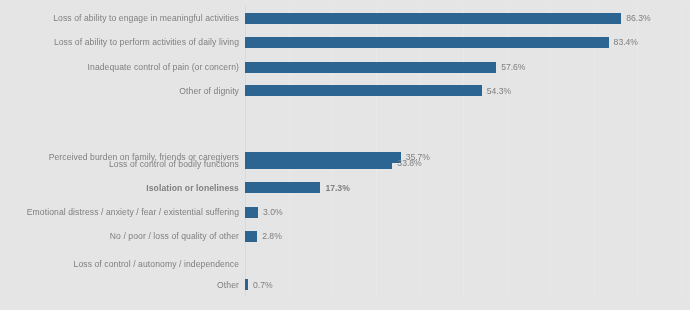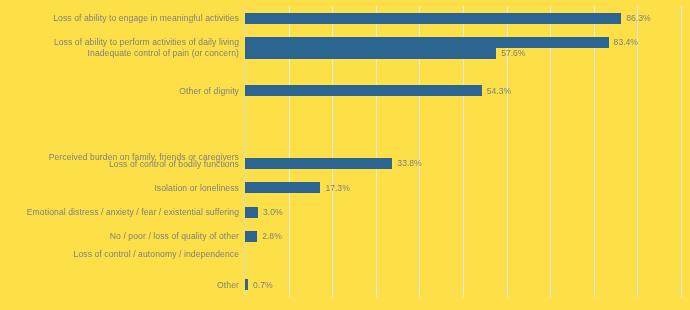--- a/index.html
+++ b/index.html
@@ -11,21 +11,21 @@
     width: 690px;
     height: 310px;
     font-family: "Liberation Sans", sans-serif;
     overflow: hidden;
   }
 
   #chart-root {
     position: relative;
     width: 690px;
     height: 310px;
-    background: #fde047;
+    background: #e5e5e5;
   }
 
   
   #plot-area {
     position: absolute;
     left: 245px;
     top: 6px;
     width: 436px;      
     height: 291px;
   }
@@ -122,66 +122,70 @@
             <div class="bar-value">86.3%</div>
           </div>
         </div>
         <div class="row" style="top: 24.25px; height: 24.25px;">
           <div class="row-label">Loss of ability to perform activities of daily living</div>
           <div class="bar-wrap">
             <div class="bar" style="width: 83.4%; background: rgb(44, 101, 146);"></div>
             <div class="bar-value">83.4%</div>
           </div>
         </div>
-        <div class="row" style="top: 35px; height: 24.25px;">
+        <div class="row" style="top: 49px; height: 24.25px;">
           <div class="row-label">Inadequate control of pain (or concern)</div>
           <div class="bar-wrap">
             <div class="bar" style="width: 57.6%; background: rgb(44, 101, 146);"></div>
             <div class="bar-value">57.6%</div>
           </div>
         </div>
         <div class="row" style="top: 72.75px; height: 24.25px;">
           <div class="row-label">Other of dignity</div>
           <div class="bar-wrap">
             <div class="bar" style="width: 54.3%; background: rgb(44, 101, 146);"></div>
             <div class="bar-value">54.3%</div>
           </div>
         </div>
         <div class="row" style="top: 139px; height: 24.25px;">
           <div class="row-label">Perceived burden on family, friends or caregivers</div>
+          <div class="bar-wrap">
+            <div class="bar" style="width: 35.7%; background: rgb(44, 101, 146);"></div>
+            <div class="bar-value">35.7%</div>
+          </div>
         </div>
         <div class="row" style="top: 145.5px; height: 24.25px;">
           <div class="row-label">Loss of control of bodily functions</div>
           <div class="bar-wrap">
             <div class="bar" style="width: 33.8%; background: rgb(44, 101, 146);"></div>
             <div class="bar-value">33.8%</div>
           </div>
         </div>
-        <div class="row" style="top: 169.75px; height: 24.25px;">
+        <div class="row" style="top: 169.75px; height: 24.25px; font-weight: bold;">
           <div class="row-label">Isolation or loneliness</div>
           <div class="bar-wrap">
             <div class="bar" style="width: 17.3%; background: rgb(44, 101, 146);"></div>
             <div class="bar-value">17.3%</div>
           </div>
         </div>
         <div class="row" style="top: 194px; height: 24.25px;">
           <div class="row-label">Emotional distress / anxiety / fear / existential suffering</div>
           <div class="bar-wrap">
             <div class="bar" style="width: 3%; background: rgb(44, 101, 146);"></div>
             <div class="bar-value">3.0%</div>
           </div>
         </div>
         <div class="row" style="top: 218.25px; height: 24.25px;">
           <div class="row-label">No / poor / loss of quality of other</div>
           <div class="bar-wrap">
             <div class="bar" style="width: 2.8%; background: rgb(44, 101, 146);"></div>
             <div class="bar-value">2.8%</div>
           </div>
         </div>
-        <div class="row" style="top: 236px; height: 24.25px;">
+        <div class="row" style="top: 246px; height: 24.25px;">
           <div class="row-label">Loss of control / autonomy / independence</div>
         </div>
         <div class="row" style="top: 266.75px; height: 24.25px;">
           <div class="row-label">Other</div>
           <div class="bar-wrap">
             <div class="bar" style="width: 0.7%; background: rgb(44, 101, 146);"></div>
             <div class="bar-value">0.7%</div>
           </div>
         </div>
       </div>

